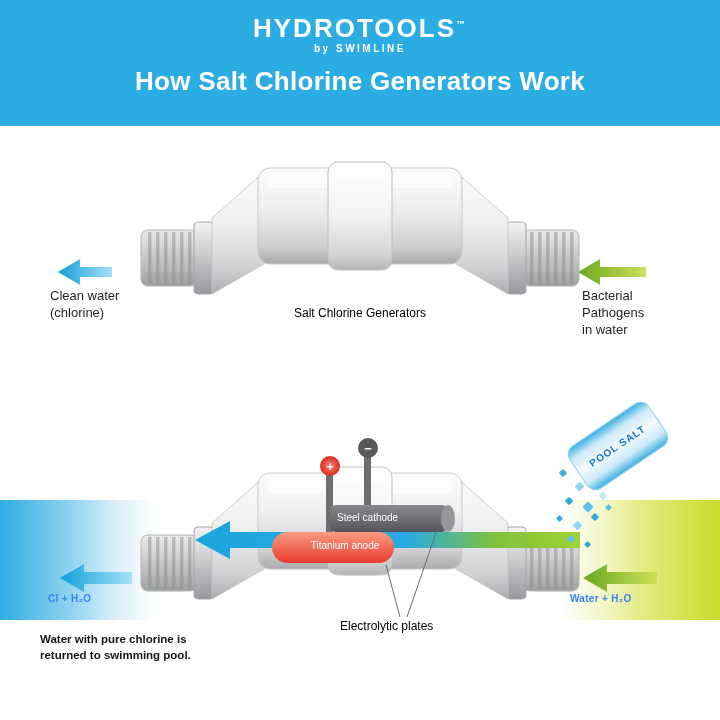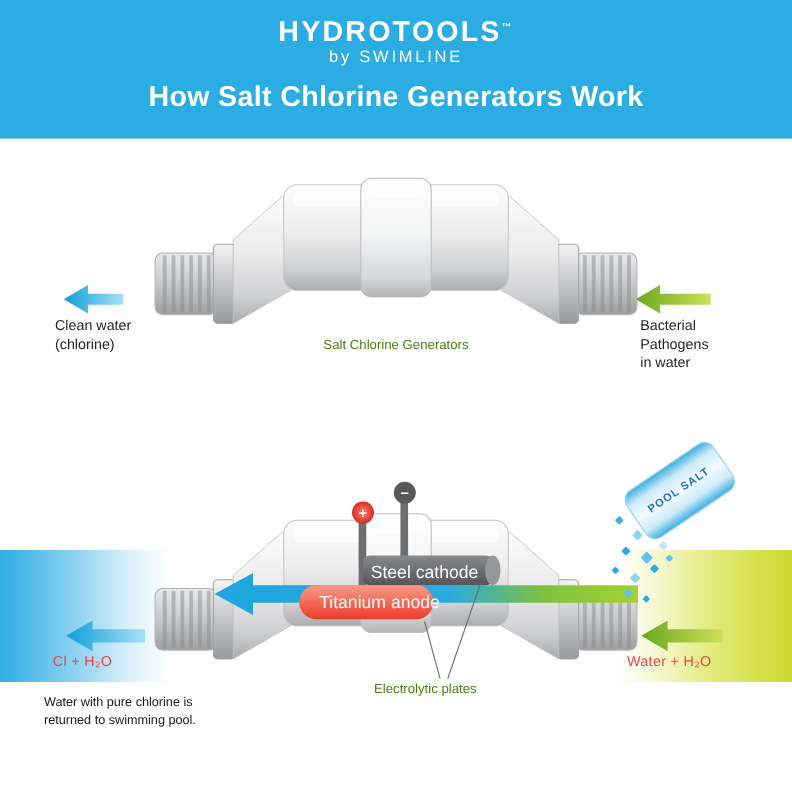--- a/index.html
+++ b/index.html
@@ -5,30 +5,30 @@
   * { margin:0; padding:0; box-sizing:border-box; }
   html,body { background:#ffffff; }
   body { font-family:"Liberation Sans","DejaVu Sans",sans-serif; }
   .page { position:relative; width:720px; height:720px; background:#ffffff; overflow:hidden; }
   .abs { position:absolute; }
 
   
   .header { position:absolute; left:0; top:0; width:720px; height:126px; background:#2bace2; color:#fff; text-align:center; }
   .brand { padding-top:15px; font-size:26px; font-weight:bold; letter-spacing:2px; line-height:1; }
   .brand sup { font-size:9px; font-weight:bold; }
-  .byline { font-size:15px; letter-spacing:2.5px; margin-top:2px; font-weight:normal; }
+  .byline { font-size:10px; letter-spacing:2.5px; margin-top:2px; font-weight:bold; }
   .title { font-size:26px; font-weight:bold; margin-top:12px; letter-spacing:0.3px; }
 
   
   .multiline { white-space:pre-line; }
   .label { color:#231f20; font-size:13px; line-height:1.3; }
-  .caption { color:#4d7c0f; font-size:12px; }
-  .small-caption { color:#161616; font-size:11.5px; line-height:1.35; }
-  .formula { color:#ef4444; font-size:13px; font-weight:normal; letter-spacing:0.3px; }
-  .plate-label { color:#ffffff; font-size:16px; }
+  .caption { color:#000000; font-size:12px; }
+  .small-caption { color:#161616; font-size:11.5px; line-height:1.35;font-weight:bold; }
+  .formula { color:#3b82f6; font-size:10px; font-weight:bold; letter-spacing:0.3px; }
+  .plate-label { color:#ffffff; font-size:10px; }
   .terminal-glyph { width:18px; height:18px; color:#ffffff; font-size:13px; font-weight:bold;
                     display:flex; align-items:center; justify-content:center; }
 
   
   .patch-blue { left:0; top:500px; width:154px; height:120px; z-index:0;
     background:linear-gradient(to right,#2fade3 0%,#8ed3f1 45%,#d9effa 75%,rgba(255,255,255,0) 100%); }
   .patch-green { left:562px; top:500px; width:158px; height:120px; z-index:0;
     background:linear-gradient(to left,#ccd92c 0%,#e2ea7a 45%,#f3f7c9 75%,rgba(255,255,255,0) 100%); }
 
   svg.diagram { z-index:1; }

